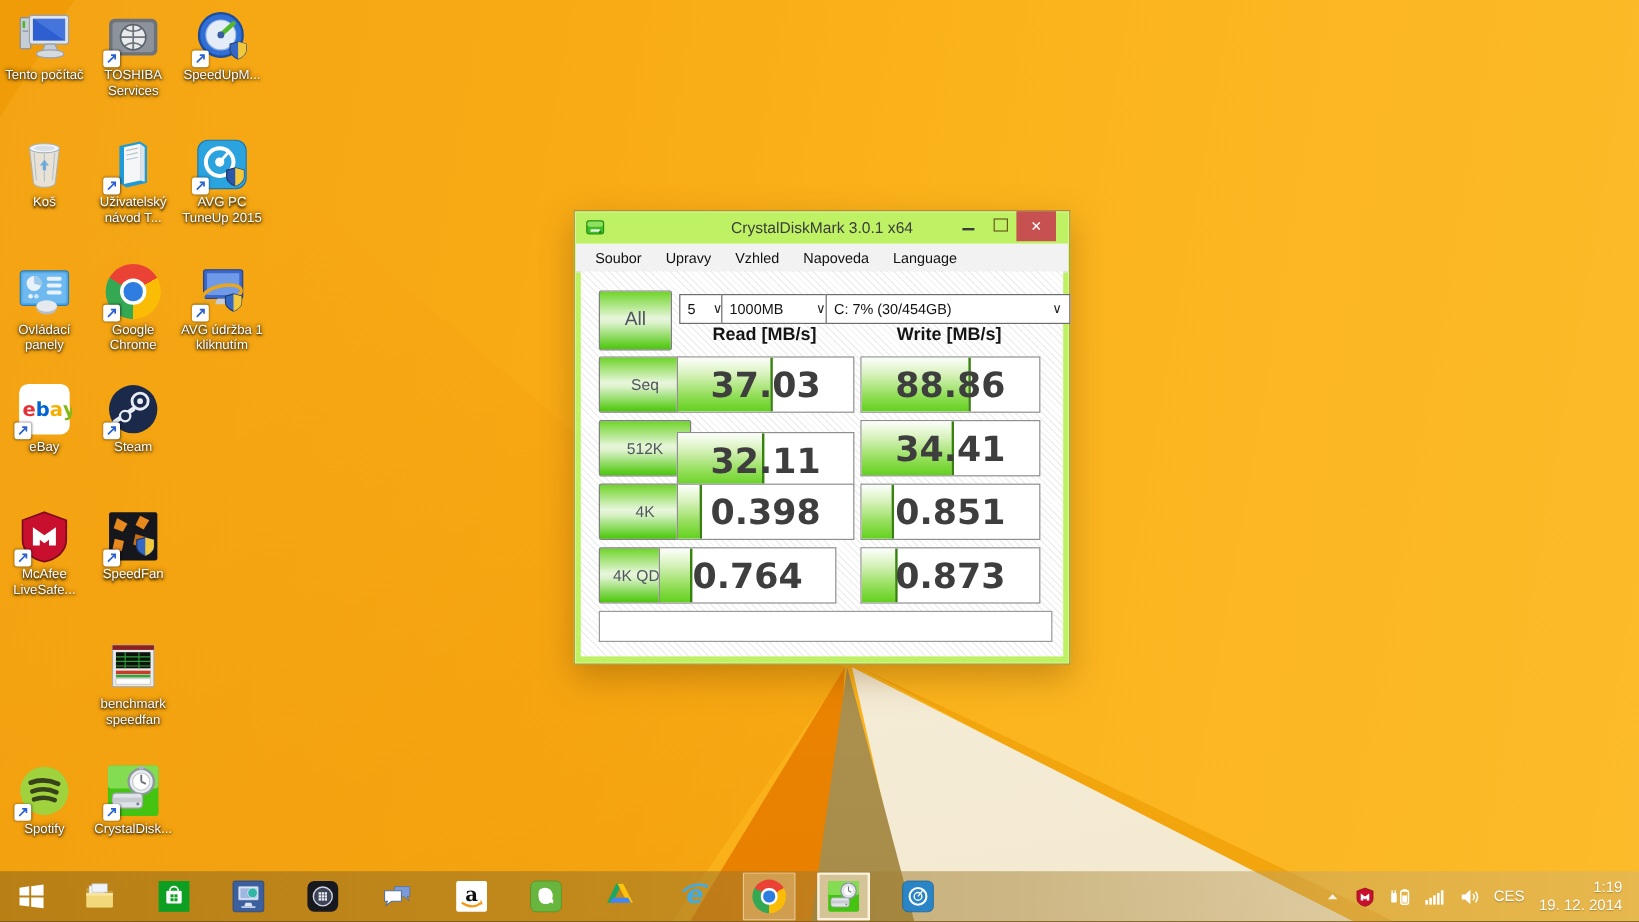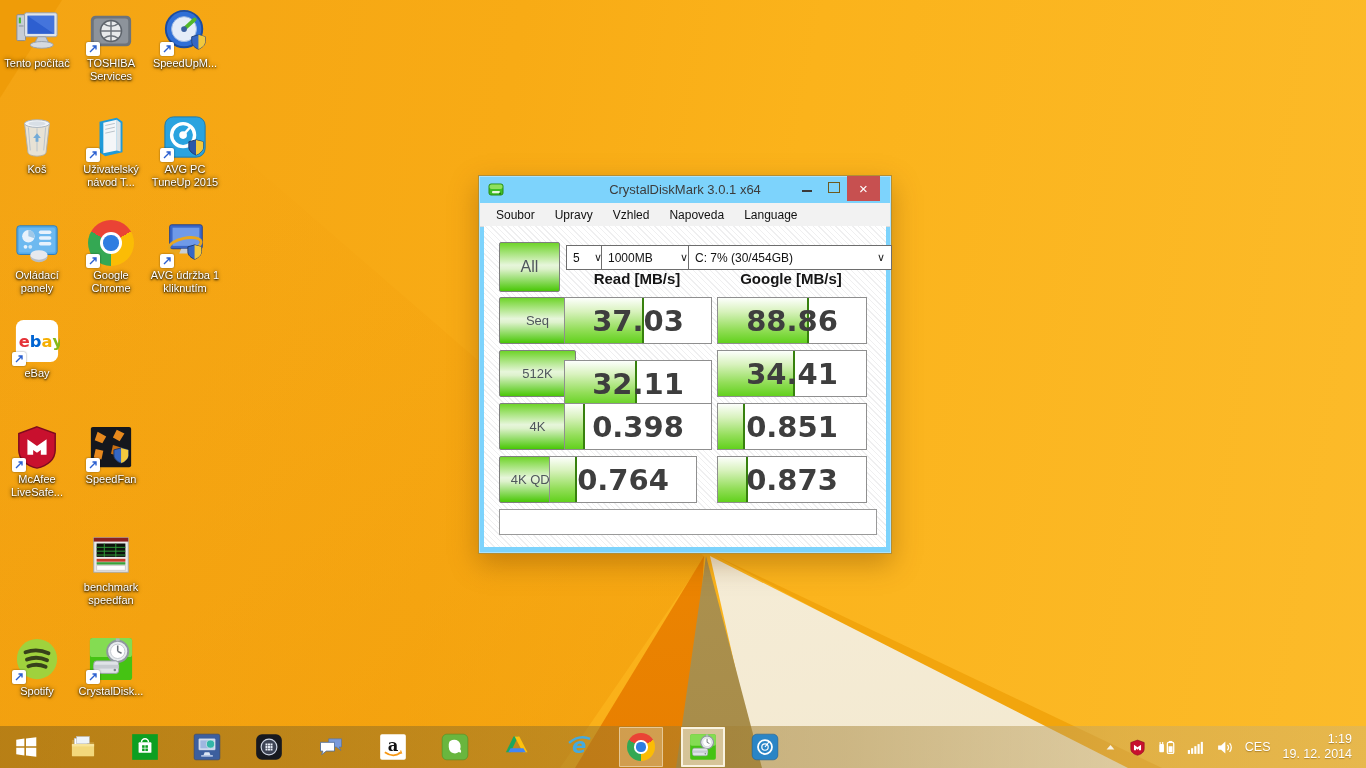--- a/index.html
+++ b/index.html
@@ -27,21 +27,21 @@
   .dicon .lbl{margin-top:3px;font-size:11px;line-height:13px;color:#fff;text-align:center;
               text-shadow:0 1px 2px #000,0 0 4px rgba(0,0,0,.8);max-width:78px;}
   .shortcut-badge{position:absolute;left:-2px;bottom:-2px;width:14px;height:14px;background:#fff;
               border-radius:2px;box-shadow:0 0 2px rgba(0,0,0,.5);display:flex;align-items:center;justify-content:center;}
   .shortcut-badge svg{width:10px;height:10px;}
   .chrome-ball{display:block;width:100%;height:100%;border-radius:50%;position:relative;
               background:conic-gradient(from 60deg,#fbbc05 0 120deg,#34a853 0 240deg,#ea4335 0 360deg);}
   .chrome-ball .cw{position:absolute;inset:26%;background:#fff;border-radius:50%;}
   .chrome-ball .cb{position:absolute;inset:16%;background:#2f7de1;border-radius:50%;display:block;}
   
-  #cdm{position:absolute;left:478px;top:175px;width:412px;height:377px;background:#7dd3fc;
+  #cdm{position:absolute;left:478px;top:175px;width:412px;height:377px;background:#bef264;
        border:1px solid #b28e35;box-shadow:0 10px 26px rgba(110,60,0,.35), inset 0 0 0 1px rgba(255,255,255,.35);z-index:30;}
   #cdm-titlebar{position:absolute;left:0;top:0;right:0;height:27px;display:flex;align-items:center;}
   #cdm-appicon{margin-left:9px;width:16px;height:16px;z-index:2;}
   #cdm-appicon svg{width:16px;height:16px;display:block;}
   #cdm-title{position:absolute;left:0;right:0;text-align:center;font-size:13px;color:#3c3c3c;}
   .cap-btns{position:absolute;right:11px;top:0;display:flex;z-index:2;align-items:flex-start;}
   .cap{width:27px;height:23px;display:flex;align-items:center;justify-content:center;cursor:pointer;}
   .min-bar{width:10px;height:2px;background:#3a3a3a;margin-top:6px;}
   .max-box{width:10px;height:9px;border:1.5px solid #6d5a1e;}
   .cap.close{width:33px;height:25px;background:#c75050;color:#fff;font-size:15px;line-height:15px;}
@@ -265,20 +265,37 @@
             <text x="5" y="30" font-size="17" font-weight="bold" font-family="DejaVu Sans,sans-serif"><tspan fill="#e53238">e</tspan><tspan fill="#0064d2">b</tspan><tspan fill="#f5af02">a</tspan><tspan fill="#86b817">y</tspan></text>
           </svg>
           <span class="shortcut-badge">
             <svg viewBox="0 0 10 10">
               <path d="M2 8 L7.5 2.5 M4.5 2 H8 V5.5" stroke="#2a5fd0" stroke-width="1.4" fill="none"></path>
             </svg>
           </span>
         </div>
         <div class="lbl">eBay</div>
       </div>
+      <div class="dicon" style="left: 73px; top: 318px;">
+        <div class="glyph">
+          <svg viewBox="0 0 48 48">
+            <circle cx="24" cy="24" r="21" fill="#1b2a4a"></circle>
+            <circle cx="30" cy="17" r="7" fill="none" stroke="#e8edf4" stroke-width="2.5"></circle>
+            <circle cx="30" cy="17" r="2.5" fill="#e8edf4"></circle>
+            <path d="M8 35 L24 24" stroke="#e8edf4" stroke-width="4" stroke-linecap="round"></path>
+            <circle cx="17" cy="30" r="4.5" fill="#1b2a4a" stroke="#e8edf4" stroke-width="2"></circle>
+          </svg>
+          <span class="shortcut-badge">
+            <svg viewBox="0 0 10 10">
+              <path d="M2 8 L7.5 2.5 M4.5 2 H8 V5.5" stroke="#2a5fd0" stroke-width="1.4" fill="none"></path>
+            </svg>
+          </span>
+        </div>
+        <div class="lbl">Steam</div>
+      </div>
       <div class="dicon" style="left: -1px; top: 424px;">
         <div class="glyph">
           <svg viewBox="0 0 48 48">
             <path d="M24 3 L43 10 V27 C43 37 35 43.5 24 46 C13 43.5 5 37 5 27 V10 Z" fill="#c8102e" stroke="#7e0a1e" stroke-width="1.5"></path>
             <path d="M14 32 V16 l10 7 10 -7 V32 h-6 V27 l-4 3 -4 -3 v5 Z" fill="#fff"></path>
           </svg>
           <span class="shortcut-badge">
             <svg viewBox="0 0 10 10">
               <path d="M2 8 L7.5 2.5 M4.5 2 H8 V5.5" stroke="#2a5fd0" stroke-width="1.4" fill="none"></path>
             </svg>
@@ -401,21 +418,21 @@
     </div>
     <div id="size-select" class="cdm-select">
       <span>1000MB</span>
       <span class="sel-caret">∨</span>
     </div>
     <div id="drive-select" class="cdm-select">
       <span>C: 7% (30/454GB)</span>
       <span class="sel-caret">∨</span>
     </div>
     <div id="read-header" class="col-header">Read [MB/s]</div>
-    <div id="write-header" class="col-header">Google [MB/s]</div>
+    <div id="write-header" class="col-header">Write [MB/s]</div>
     <div id="cdm-rows">
         <div class="gbtn row-label" style="left: 20px; top: 121px; width: 59px; height: 45px;">Seq</div>
         <div class="vcell" style="left: 85px; top: 121px; width: 146px;">
           <div class="vfill" style="width: 53%;"></div>
           <div class="vtext">37.03</div>
         </div>
         <div class="vcell" style="left: 238px; top: 121px; width: 148px;">
           <div class="vfill" style="width: 60%;"></div>
           <div class="vtext">88.86</div>
         </div>

